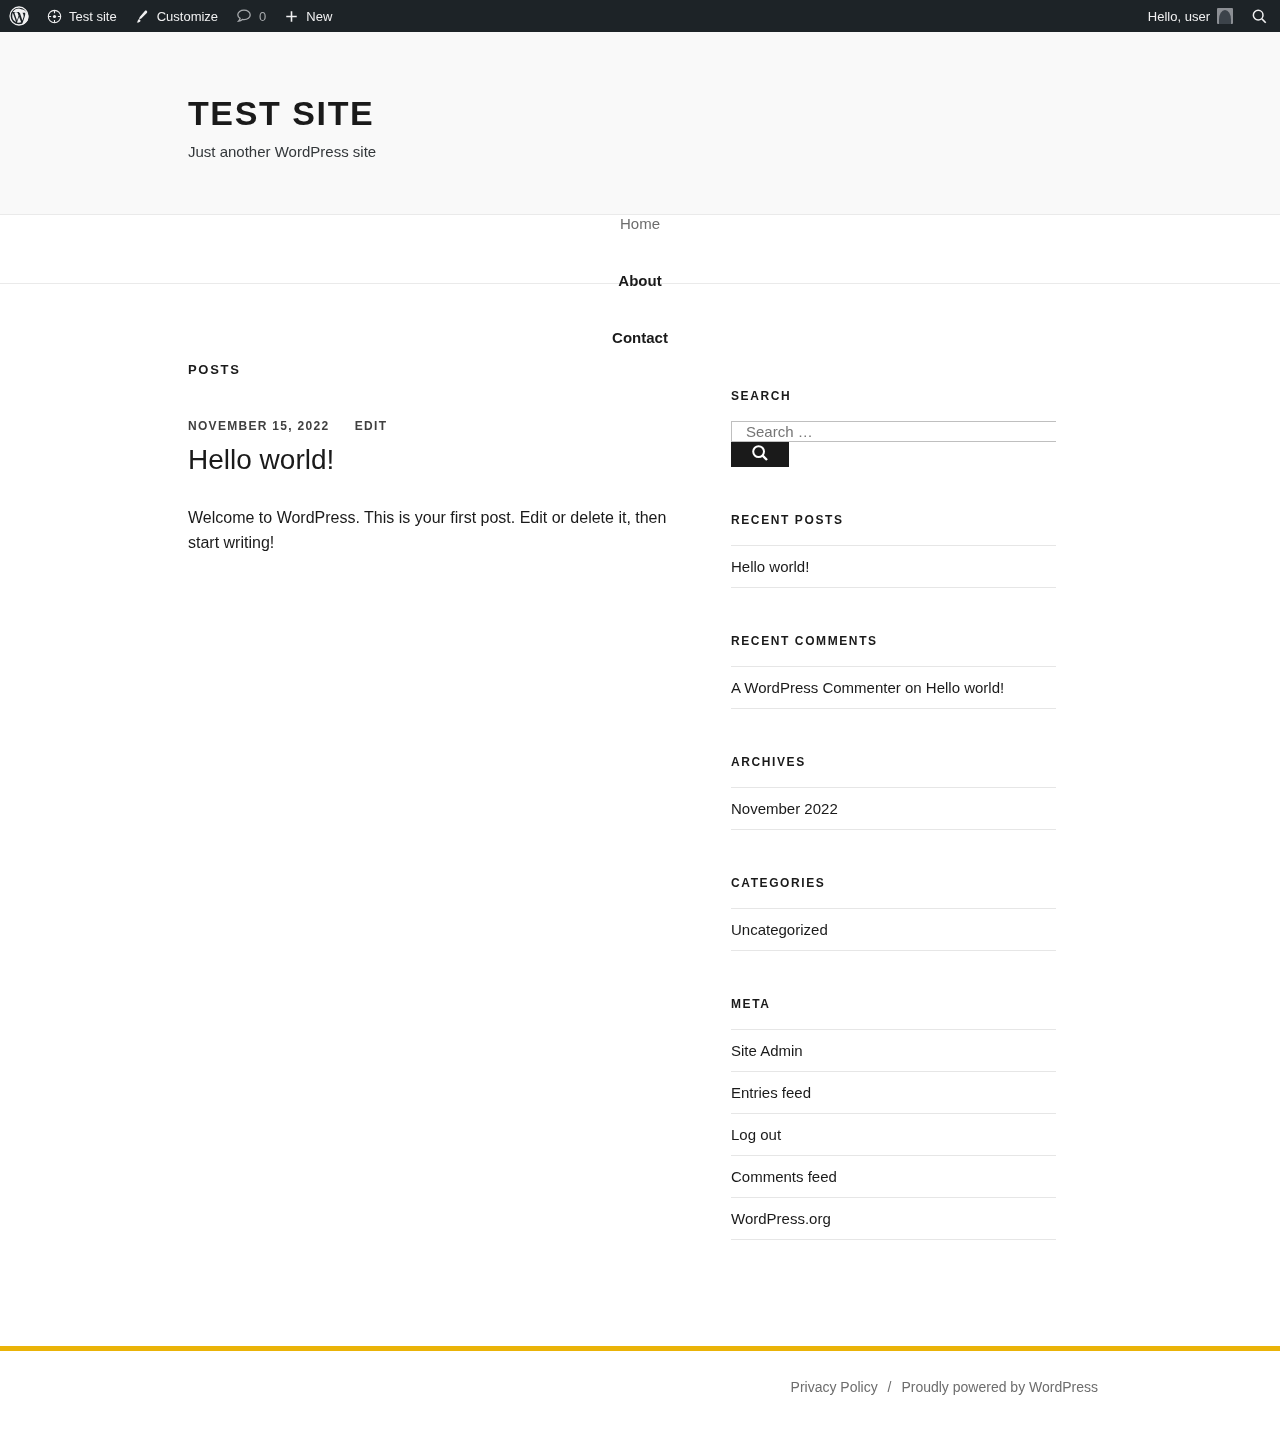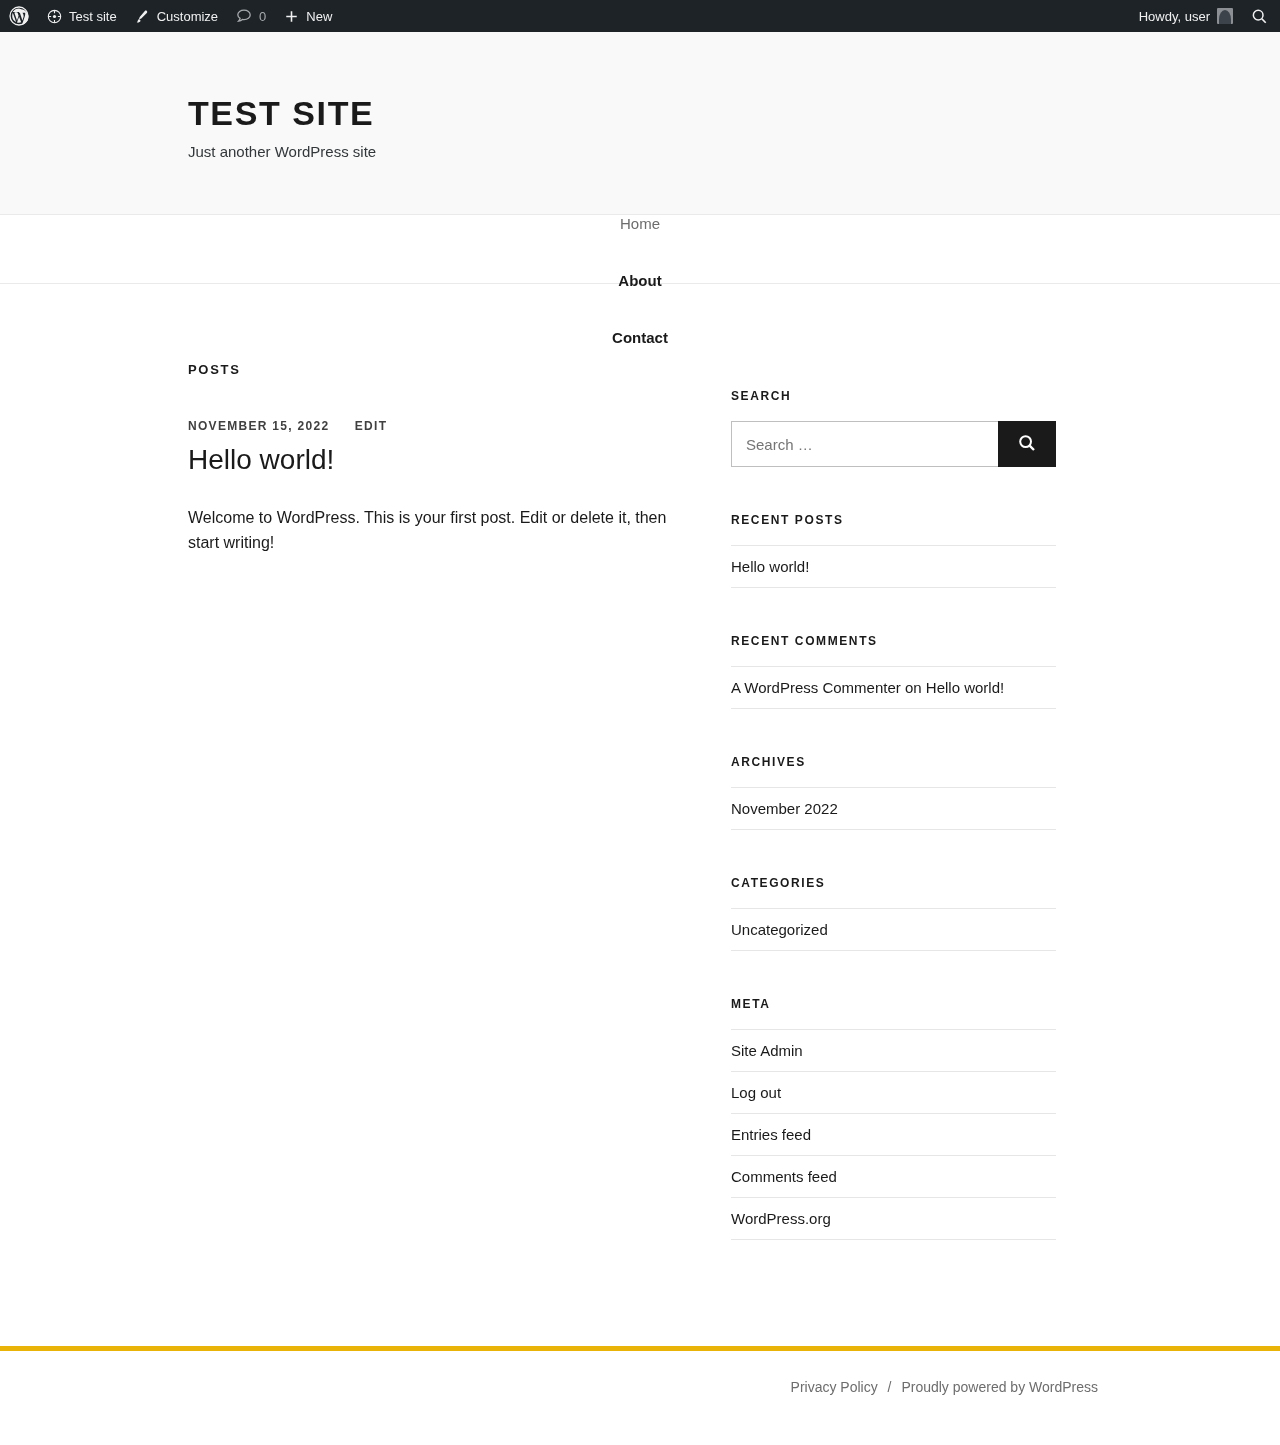--- a/index.html
+++ b/index.html
@@ -147,20 +147,21 @@
     font-size: 12px;
     letter-spacing: 1.6px;
     font-weight: bold;
     text-transform: uppercase;
     margin: 0 0 18px 0;
   }
   .search-form {
     display: flex;
     align-items: stretch;
     height: 46px;
+    flex-direction: column;
   }
   .search-field {
     flex: 1;
     border: 1px solid #bfbfbf;
     border-right: none;
     padding: 0 14px;
     font-size: 15px;
     font-family: "Liberation Sans", sans-serif;
     color: #555;
     outline: none;
@@ -250,21 +251,21 @@
       <svg width="15" height="15" viewBox="0 0 16 16" aria-hidden="true">
         <path d="M8 2.4v11.2M2.4 8h11.2" stroke="#f0f0f1" stroke-width="1.7"></path>
       </svg>
     </span>
     <span>New</span>
   </div>
 
   <div class="ab-spacer"></div>
 
   <div class="ab-item">
-    <span>Howdy, user</span>
+    <span>Hello, user</span>
     <span class="ab-avatar"></span>
   </div>
 
   <div class="ab-item ab-search">
     <span class="ab-icon">
       <svg width="17" height="17" viewBox="0 0 18 18" aria-hidden="true">
         <circle cx="7.6" cy="7.6" r="5.1" fill="none" stroke="#f0f0f1" stroke-width="1.6"></circle>
         <path d="M11.4 11.4l4.2 4.2" stroke="#f0f0f1" stroke-width="1.8"></path>
       </svg>
     </span>
@@ -361,24 +362,24 @@
       </ul>
     </section>
 
     <section class="widget">
       <h4 class="widget-title">Meta</h4>
       <ul>
         <li>
           <a href="#">Site Admin</a>
         </li>
         <li>
+          <a href="#">Entries feed</a>
+        </li>
+        <li>
           <a href="#">Log out</a>
-        </li>
-        <li>
-          <a href="#">Entries feed</a>
         </li>
         <li>
           <a href="#">Comments feed</a>
         </li>
         <li>
           <a href="#">WordPress.org</a>
         </li>
       </ul>
     </section>
 

